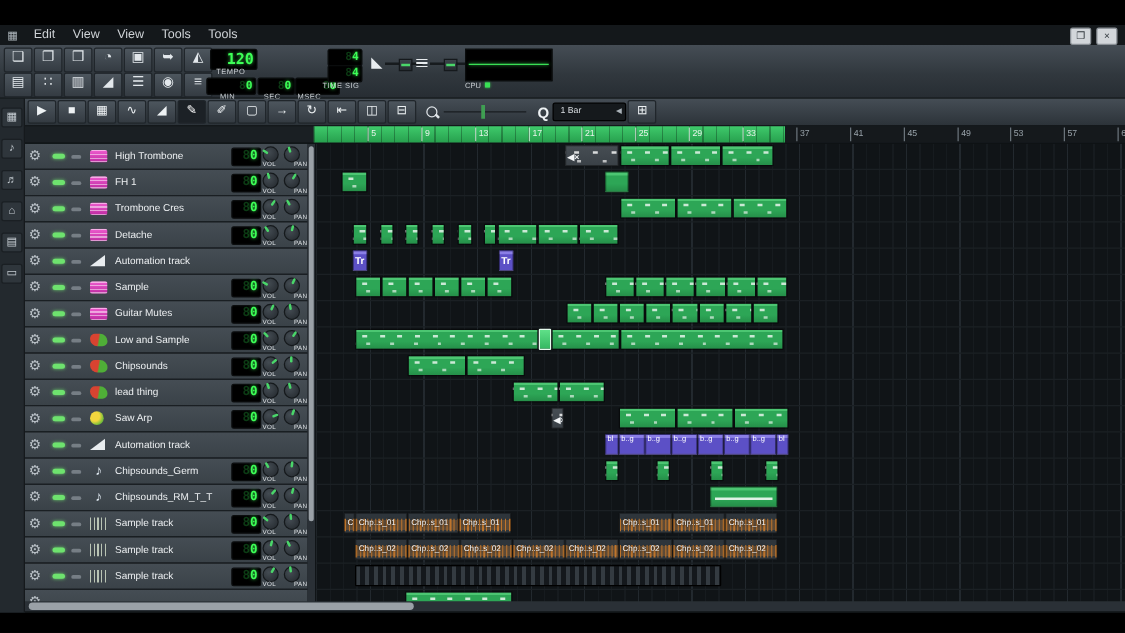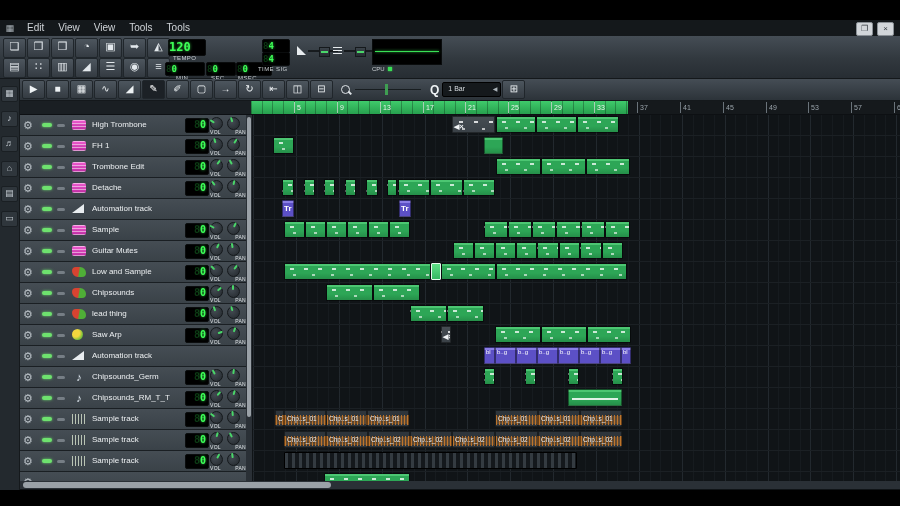--- a/index.html
+++ b/index.html
@@ -18,21 +18,21 @@
 
   
   .topbar{position:relative;height:42px;background:linear-gradient(#454d55,#31383e 55%,#272d33);border-bottom:1px solid #14181b;}
   .tbrow{position:absolute;left:3px;display:flex;gap:1px;}
   #tb-row1{top:2px;} #tb-row2{top:22px;}
   .tbtn{width:21px;height:18px;border-radius:2px;background:linear-gradient(#4d565e,#343b42);
         border:1px solid #20262b;color:#e3e8ec;font-size:11px;line-height:17px;text-align:center;}
   .tbtn .g{display:block;transform:translateY(-1px);}
 
   .lcdbox{background:#000;border:1px solid #0a0c0d;border-radius:2px;color:#3dff57;
-          font-family:"DejaVu Sans Mono", monospace;font-weight:bold;text-align:left;
+          font-family:"DejaVu Sans Mono", monospace;font-weight:bold;text-align:right;
           text-shadow:0 0 3px rgba(61,255,87,.75);position:absolute;}
   .lcdbox .dim{color:#0c3a14;text-shadow:none;}
   .lcdlabel{position:absolute;font-size:6px;color:#c9ced2;letter-spacing:.4px;}
   #tempo-lcd{left:168px;top:3px;width:34px;height:15px;font-size:12px;line-height:15px;padding-right:2px;}
   #min-lcd{left:165px;top:26px;width:36px;height:12px;font-size:9px;line-height:12px;padding-right:2px;}
   #sec-lcd{left:206px;top:26px;width:26px;height:12px;font-size:9px;line-height:12px;padding-right:2px;}
   #msec-lcd{left:236px;top:26px;width:32px;height:12px;font-size:9px;line-height:12px;padding-right:2px;}
   #ts-top{left:262px;top:3px;width:24px;height:12px;font-size:9px;line-height:12px;padding-right:2px;}
   #ts-bot{left:262px;top:16px;width:24px;height:12px;font-size:9px;line-height:12px;padding-right:2px;}
 
@@ -343,21 +343,21 @@
                     <span>VOL</span>
                     <span>PAN</span>
                   </div>
                 </div>
               </div>
               <div class="hrow">
                 <span class="gear">⚙</span>
                 <span class="mled"></span>
                 <span class="sled"></span>
                 <span class="tico i-zyn"></span>
-                <span class="tname">Trombone Edit</span>
+                <span class="tname">Trombone Cres</span>
                 <div class="tled"><span class="dim">8</span><span>0</span></div>
                 <div class="knobs">
                   <div class="knob v">
                     <i style="transform: rotate(35deg);"></i>
                   </div>
                   <div class="knob p">
                     <i style="transform: rotate(-30deg);"></i>
                   </div>
                   <div class="klabels">
                     <span>VOL</span>

